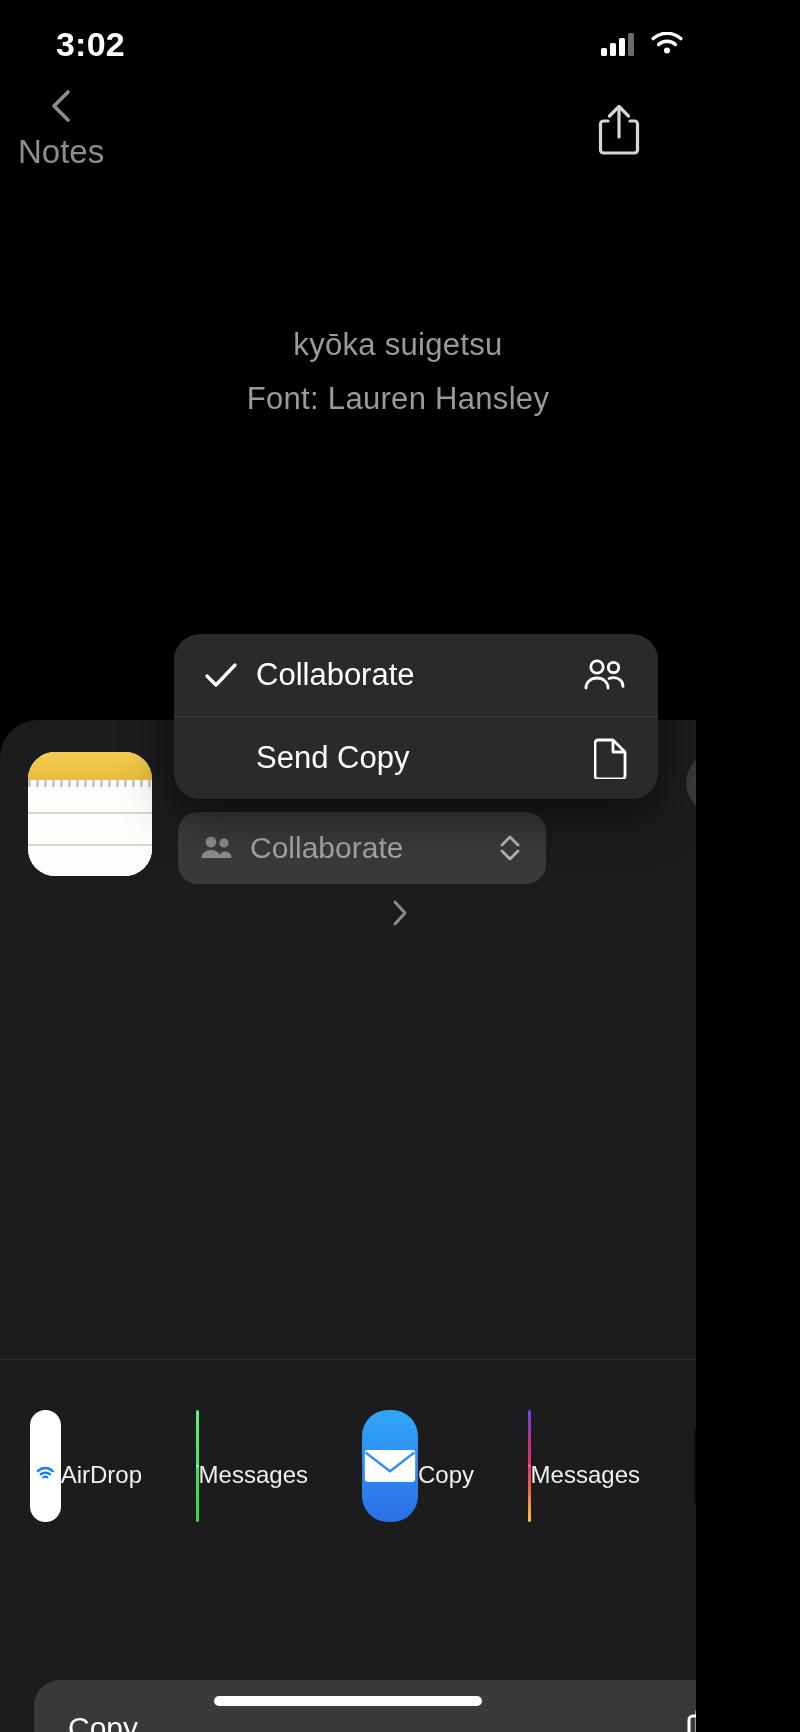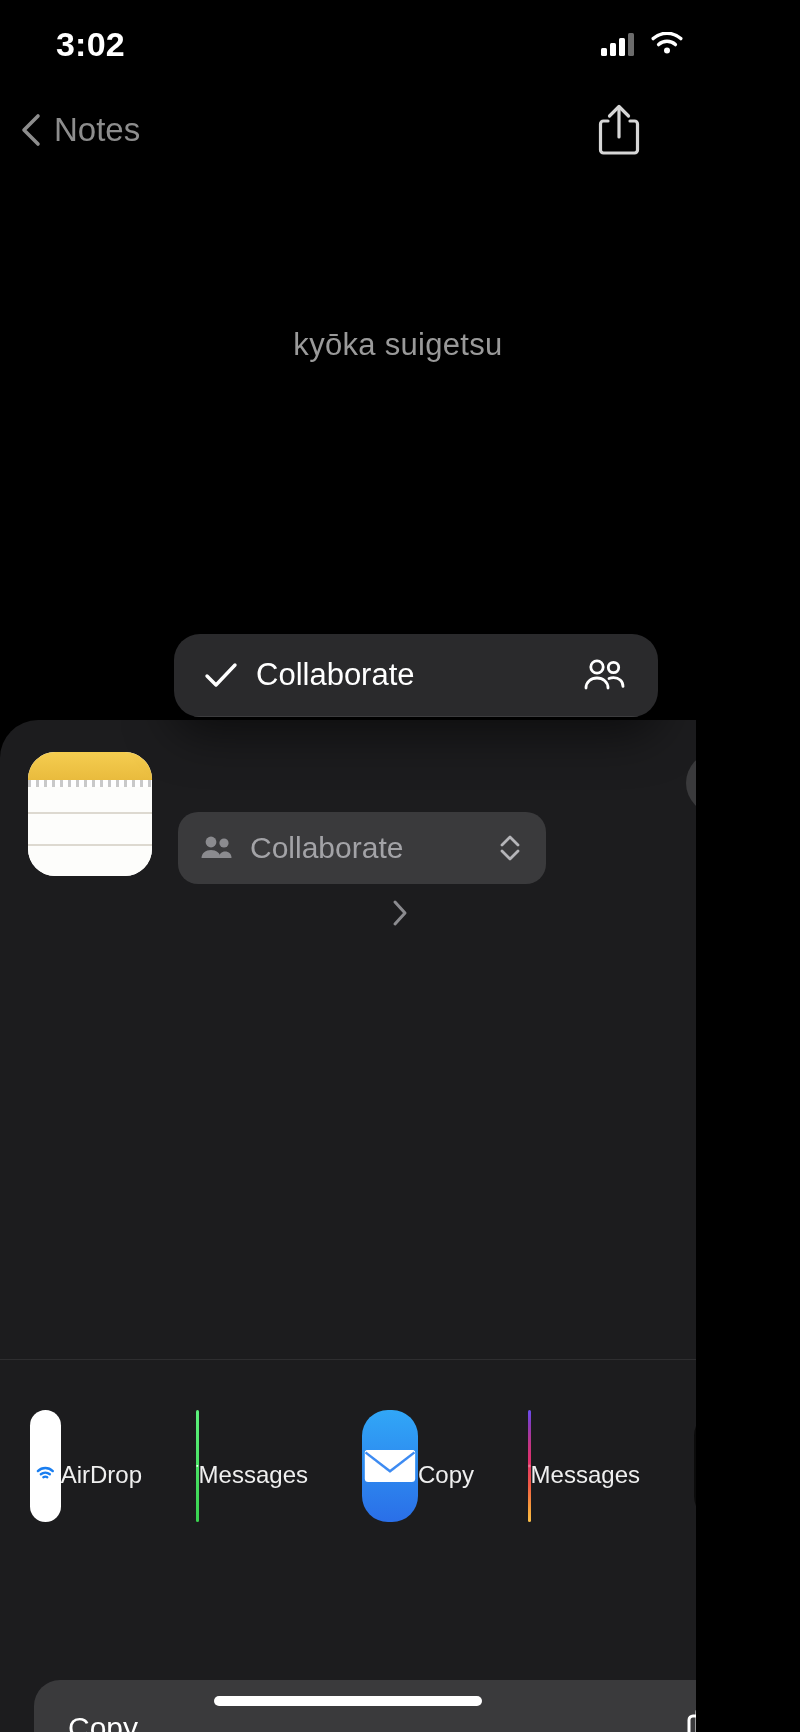--- a/index.html
+++ b/index.html
@@ -42,21 +42,21 @@
     content:""; position:absolute; right:-6px; top:8px;
     width:4px; height:10px; background:#fff; border-radius:0 2px 2px 0;
   }
 
   
   #nav-bar {
     position:absolute; top:96px; left:0; width:800px; height:68px;
     display:flex; align-items:center; justify-content:space-between;
     padding:0 44px 0 18px;
   }
-  #nav-back { display:flex; align-items:center; gap:10px; cursor:pointer; }
+  #nav-back { display:flex; align-items:center; gap:10px; cursor:pointer;flex-direction:column; }
   #nav-back .chev { width:26px; height:34px; }
   #nav-back-label { color:#8d8d8d; font-size:33px; }
   #nav-actions { display:flex; align-items:center; gap:60px; }
 
   
   #note-body {
     position:absolute; left:48px; top:318px; width:700px;text-align:center;
   }
   .note-line {
     color:#9a9a9a; font-size:31px; line-height:54px; letter-spacing:.3px;
@@ -218,20 +218,21 @@
         <circle cx="27" cy="27" r="24" stroke="#d6d6d6" stroke-width="3" fill="none"></circle>
         <circle cx="16.5" cy="27" r="3.2" fill="#d6d6d6"></circle>
         <circle cx="27" cy="27" r="3.2" fill="#d6d6d6"></circle>
         <circle cx="37.5" cy="27" r="3.2" fill="#d6d6d6"></circle>
       </svg>
     </div>
   </div>
 
   <div id="note-body">
     <div class="note-line">kyōka suigetsu</div>
+    <div class="note-line second">Font: Lauren Hansley</div>
   </div>
 
   <div id="share-sheet">
 
     <div id="sheet-header">
 
       <div id="notes-app-icon">
         <div class="top-band"></div>
         <div class="perf"></div>
         <div class="paper">
@@ -346,17 +347,25 @@
       </span>
       <span class="menu-label">Collaborate</span>
       <svg width="46" height="34" viewBox="0 0 46 34">
         <circle cx="15" cy="9" r="6.2" stroke="#fff" stroke-width="2.8" fill="none"></circle>
         <circle cx="31.5" cy="9.5" r="5.2" stroke="#fff" stroke-width="2.8" fill="none"></circle>
         <path d="M4 30c0-6.1 5-10 11-10s11 3.9 11 10" stroke="#fff" stroke-width="2.8" fill="none" stroke-linecap="round"></path>
         <path d="M27 20.5c1.4-.6 3-.9 4.6-.9 5.2 0 9.4 3.4 9.4 8.8" stroke="#fff" stroke-width="2.8" fill="none" stroke-linecap="round"></path>
       </svg>
     </div>
     <div class="menu-sep"></div>
+    <div class="menu-row">
+      <span class="check-slot"></span>
+      <span class="menu-label">Send Copy</span>
+      <svg width="34" height="42" viewBox="0 0 34 42">
+        <path d="M4 3h15l12 12v24a3 3 0 01-3 3H4a3 3 0 01-3-3V6a3 3 0 013-3z" stroke="#fff" stroke-width="2.8" fill="none" stroke-linejoin="round"></path>
+        <path d="M19 3v12h12" stroke="#fff" stroke-width="2.8" fill="none" stroke-linejoin="round"></path>
+      </svg>
+    </div>
   </div>
 
   <div id="home-indicator"></div>
 
 </div>
 
 </body></html>

